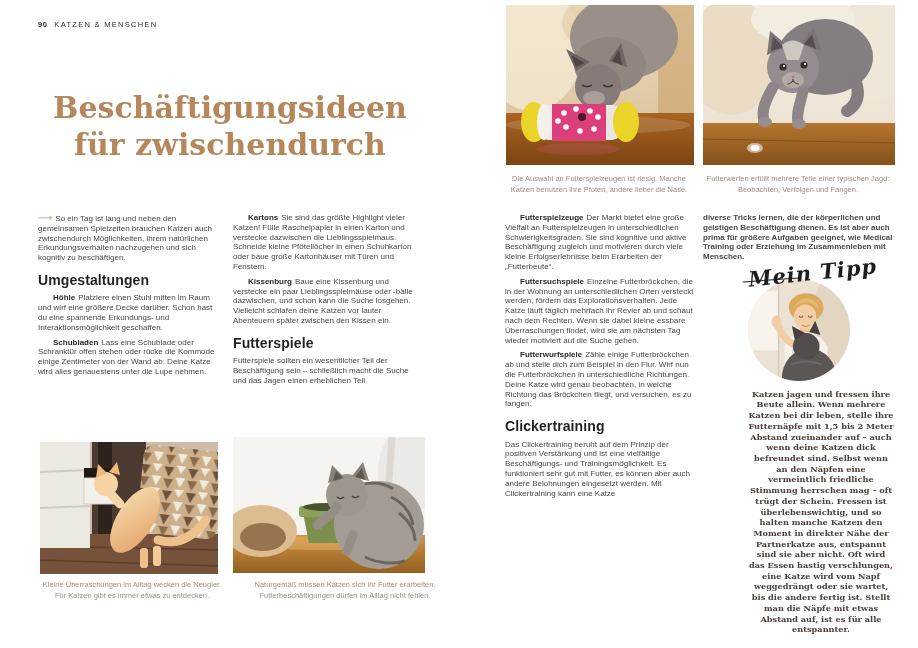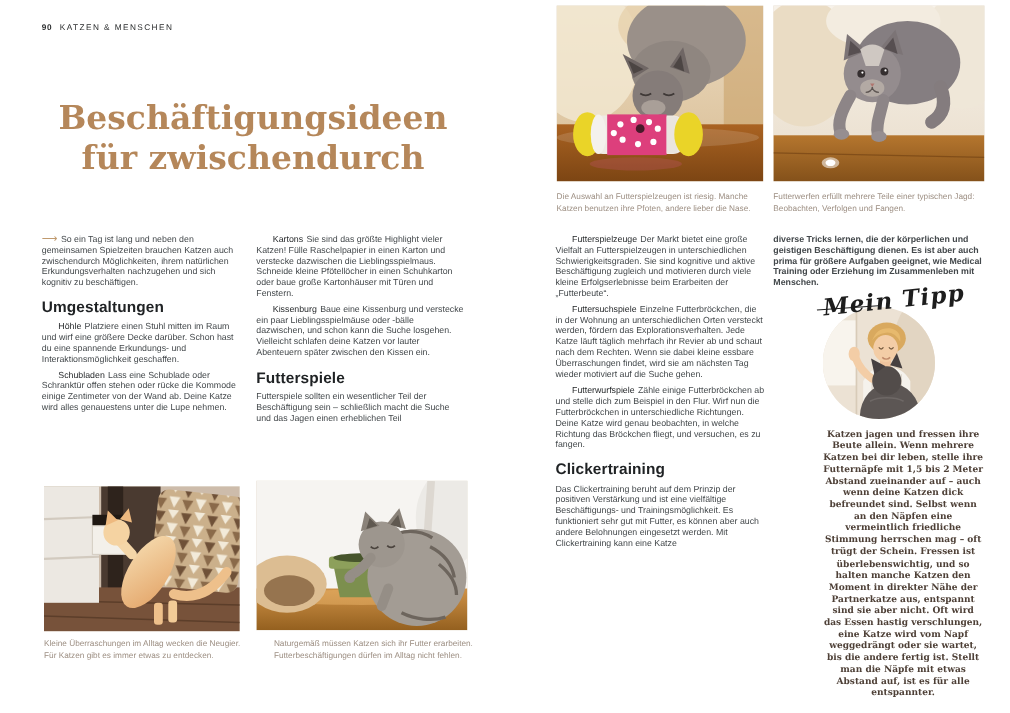--- a/index.html
+++ b/index.html
@@ -17,34 +17,34 @@
     font-family:"DejaVu Serif", serif; font-weight:bold; font-size:30px; line-height:1.22;
     color:#b5875a;
   }
   
   .col { position:absolute; top:213px; font-size:8px; line-height:9.8px; }
   #l-col1 { left:38px;  width:185px; }
   #l-col2 { left:233px; width:189px; }
   #r-col1 { left:505px; width:190px; }
   #r-col2 { left:703px; width:191px;font-weight:bold; }
   .col p { margin-bottom:5px; }
-  .lead { font-weight:normal; color:#26292b; margin-right:3px;padding-left:15px; }
+  .lead { font-weight:bold; color:#26292b; margin-right:3px;padding-left:15px; }
   .col h3 {
     font-family:"Liberation Sans", sans-serif; font-weight:bold; font-size:14px;
     color:#1f2224; letter-spacing:0.1px; margin:10px 0 5px 0; line-height:1.1;
   }
   .arrow { color:#c09a6e; font-size:10px; margin-right:4px; letter-spacing:-1px; }
   
   .photo { position:absolute; overflow:hidden; background:#e8e0d4; }
   .photo svg { display:block; width:100%; height:100%; }
   #photo1 { left:40px;  top:442px; width:178px; height:132px; }
   #photo2 { left:233px; top:437px; width:192px; height:136px; }
   #photo3 { left:506px; top:5px;   width:188px; height:160px; }
   #photo4 { left:703px; top:5px;   width:192px; height:160px; }
-  .caption { position:absolute; font-size:7.5px; line-height:1.45; color:#9d8f83; }
+  .caption { position:absolute; font-size:7.5px; line-height:1.45; color:#9d8f83;text-align:center; }
   #cap1 { left:40px;  top:580px; width:184px; }
   #cap2 { left:249px; top:580px; width:192px; }
   #cap3 { left:506px; top:174px; width:186px; }
   #cap4 { left:703px; top:174px; width:190px; }
   
   .tipp { margin-top:6px; text-align:center; }
   .tipp-label-wrap { position:relative; z-index:2; margin-bottom:-10px; text-align:center; padding-left:28px; }
   .tipp-label {
     font-family:"DejaVu Serif", serif; font-style:italic; font-size:21px; color:#1d1d1d;
     display:inline-block; transform:rotate(-6deg); letter-spacing:1px;

